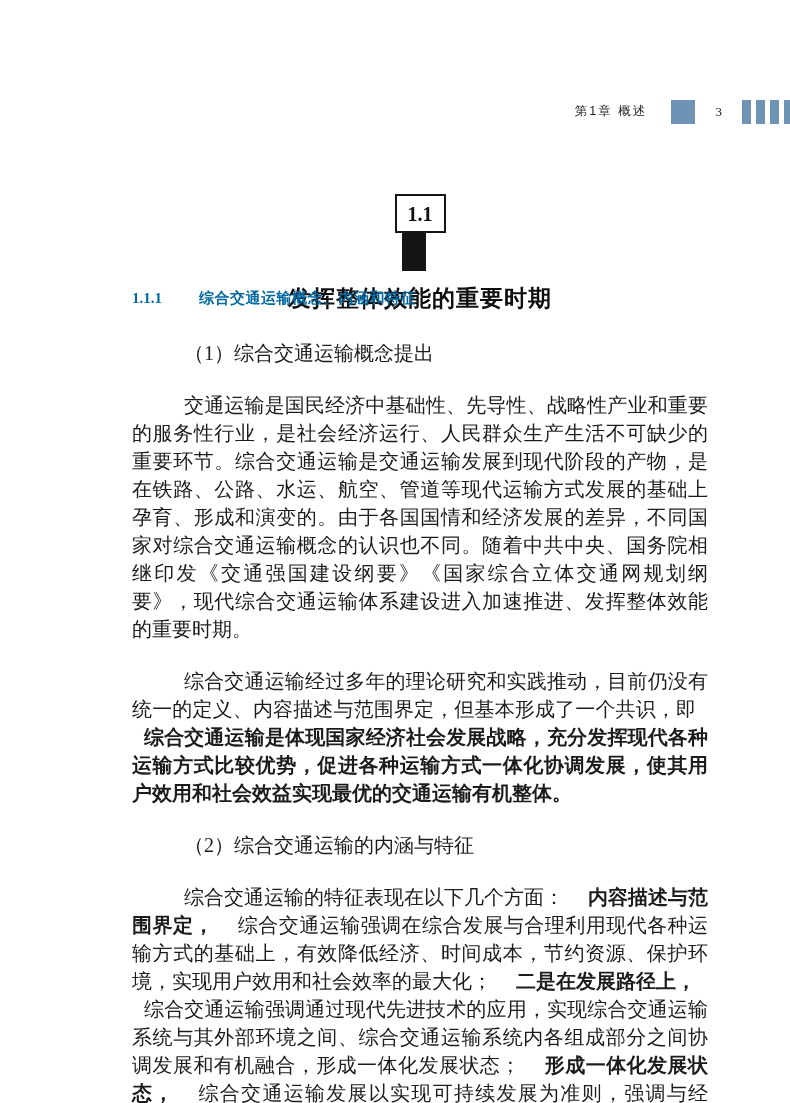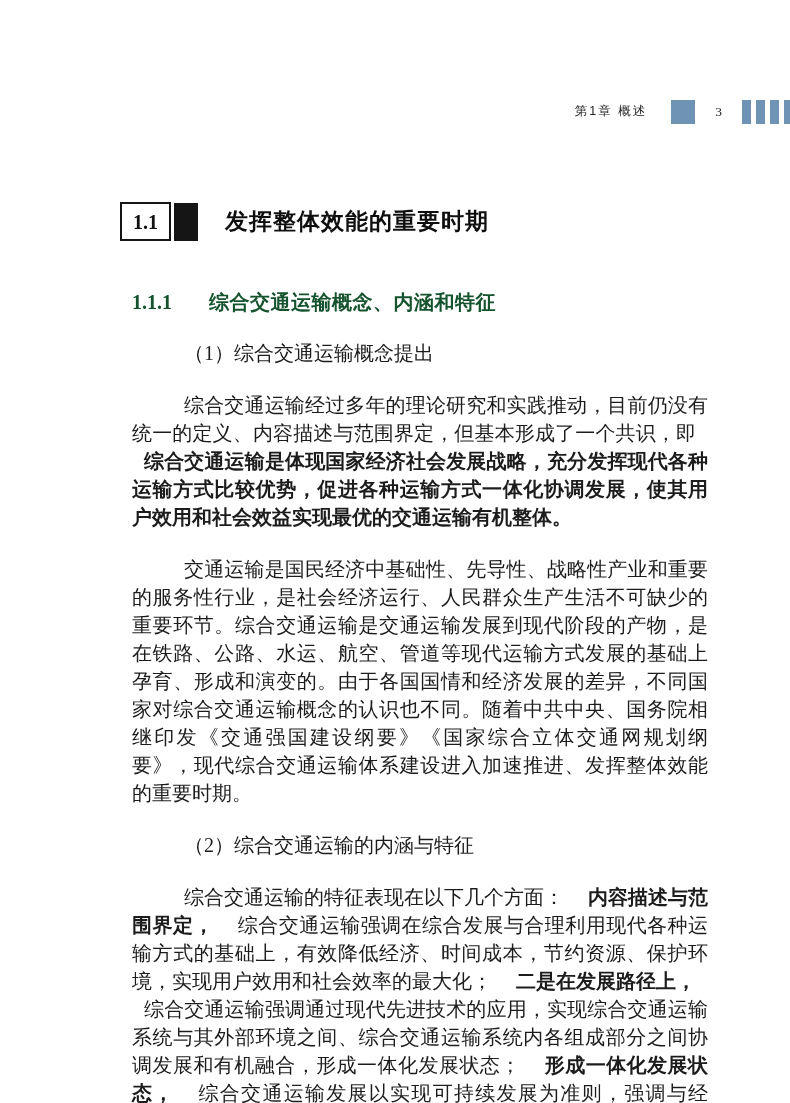--- a/index.html
+++ b/index.html
@@ -26,21 +26,21 @@
   .hdr-dash { width: 16px; height: 9px; background: var(--accent); margin-right: 8px; }
   .page-number { font-size: 13.5px; color: #222; margin-right: 8px; font-family: "Liberation Serif", serif; }
   .hdr-dashes {
     width: 60px; height: 9px;
     background: repeating-linear-gradient(90deg, var(--accent) 0 9px, #ffffff 9px 14px);
   }
 
   
   .section-heading {
     position: absolute; top: 158px; left: 84px; right: 82px;
-    display: flex; align-items: center;
+    display: flex; align-items: center; flex-direction: column;
   }
   .section-num-box {
     border: 2px solid #151515; color: #111;
     font-weight: bold; font-size: 20px; line-height: 1;
     padding: 8px 11px 7px 11px;
     font-family: "Liberation Serif", serif;
   }
   .section-divider-bar {
     width: 7px; height: 38px; background: #151515;
     margin-left: 3px; margin-right: 15px;
@@ -48,21 +48,21 @@
   .section-title {
     font-family: "Liberation Sans", "DejaVu Sans", sans-serif;
     font-weight: bold; font-size: 23px; color: #0f0f0f; letter-spacing: 1px;
   }
 
   
   .subsection-heading {
     position: absolute; top: 241px; left: 84px; right: 82px;
     display: flex; align-items: baseline;
     font-family: "Liberation Sans", "DejaVu Sans", sans-serif;
-    font-weight: bold; font-size: 20px; color: #14532d;
+    font-weight: bold; font-size: 15px; color: #0369a1;
   }
   .subsection-number { margin-right: 13px; font-family: "Liberation Serif", serif; }
   .subsection-title { letter-spacing: 0.5px; }
 
   
   .body-text {
     position: absolute; top: 291px; left: 84px; right: 82px;
   }
   .para {
     font-size: 20px; line-height: 28px; color: #1c1c1c;
@@ -93,25 +93,25 @@
     <span class="subsection-title">综合交通运输概念、内涵和特征</span>
   </div>
 
   <div class="body-text">
 
     <p class="para">
       <span>（1）综合交通运输概念提出</span>
     </p>
 
     <p class="para">
-      <span>综合交通运输经过多年的理论研究和实践推动，目前仍没有统一的定义、内容描述与范围界定，但基本形成了一个共识，即</span><span class="b">综合交通运输是体现国家经济社会发展战略，充分发挥现代各种运输方式比较优势，促进各种运输方式一体化协调发展，使其用户效用和社会效益实现最优的交通运输有机整体。</span>
+      <span>交通运输是国民经济中基础性、先导性、战略性产业和重要的服务性行业，是社会经济运行、人民群众生产生活不可缺少的重要环节。综合交通运输是交通运输发展到现代阶段的产物，是在铁路、公路、水运、航空、管道等现代运输方式发展的基础上孕育、形成和演变的。由于各国国情和经济发展的差异，不同国家对综合交通运输概念的认识也不同。随着中共中央、国务院相继印发《交通强国建设纲要》《国家综合立体交通网规划纲要》，现代综合交通运输体系建设进入加速推进、发挥整体效能的重要时期。</span>
     </p>
 
     <p class="para">
-      <span>交通运输是国民经济中基础性、先导性、战略性产业和重要的服务性行业，是社会经济运行、人民群众生产生活不可缺少的重要环节。综合交通运输是交通运输发展到现代阶段的产物，是在铁路、公路、水运、航空、管道等现代运输方式发展的基础上孕育、形成和演变的。由于各国国情和经济发展的差异，不同国家对综合交通运输概念的认识也不同。随着中共中央、国务院相继印发《交通强国建设纲要》《国家综合立体交通网规划纲要》，现代综合交通运输体系建设进入加速推进、发挥整体效能的重要时期。</span>
+      <span>综合交通运输经过多年的理论研究和实践推动，目前仍没有统一的定义、内容描述与范围界定，但基本形成了一个共识，即</span><span class="b">综合交通运输是体现国家经济社会发展战略，充分发挥现代各种运输方式比较优势，促进各种运输方式一体化协调发展，使其用户效用和社会效益实现最优的交通运输有机整体。</span>
     </p>
 
     <p class="para">
       <span>（2）综合交通运输的内涵与特征</span>
     </p>
 
 
     <p class="para">
       <span>综合交通运输的特征表现在以下几个方面：</span><span class="b">内容描述与范围界定，</span><span>综合交通运输强调在综合发展与合理利用现代各种运输方式的基础上，有效降低经济、时间成本，节约资源、保护环境，实现用户效用和社会效率的最大化；</span><span class="b">二是在发展路径上，</span><span>综合交通运输强调通过现代先进技术的应用，实现综合交通运输系统与其外部环境之间、综合交通运输系统内各组成部分之间协调发展和有机融合，形成一体化发展状态；</span><span class="b">形成一体化发展状态，</span><span>综合交通运输发展以实现可持续发展为准则，强调与经济、社会、环境发展相协调，适应经济社会和人们生活高质量发展的需求。</span>
     </p>

